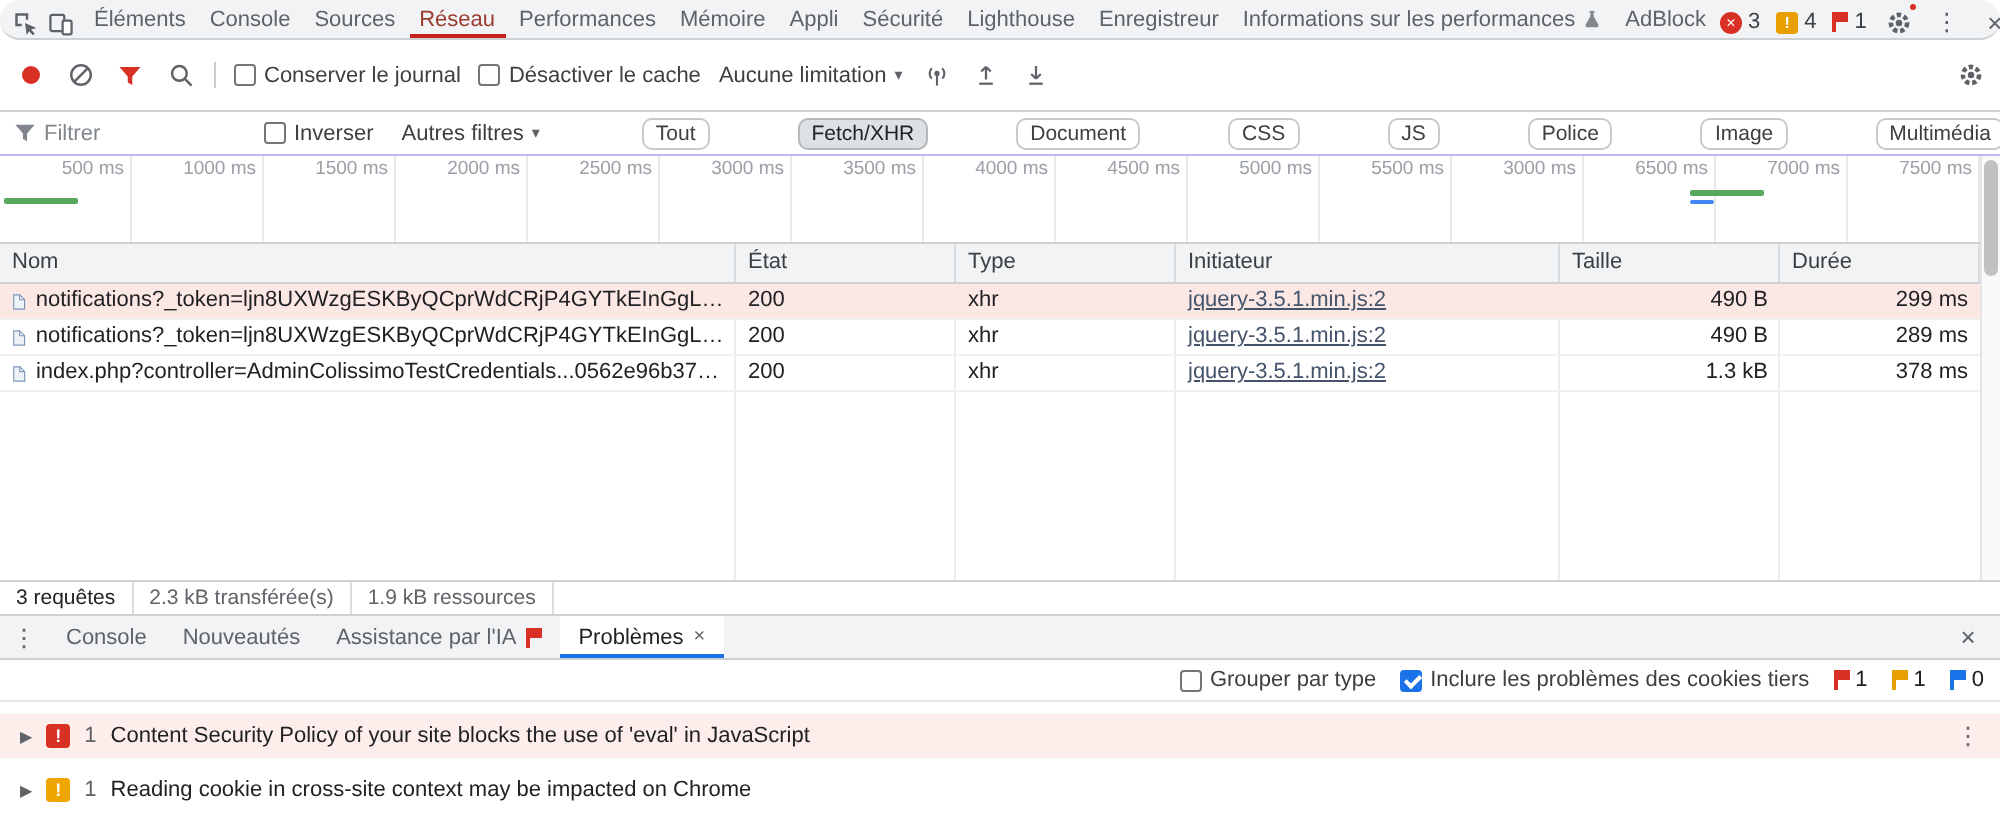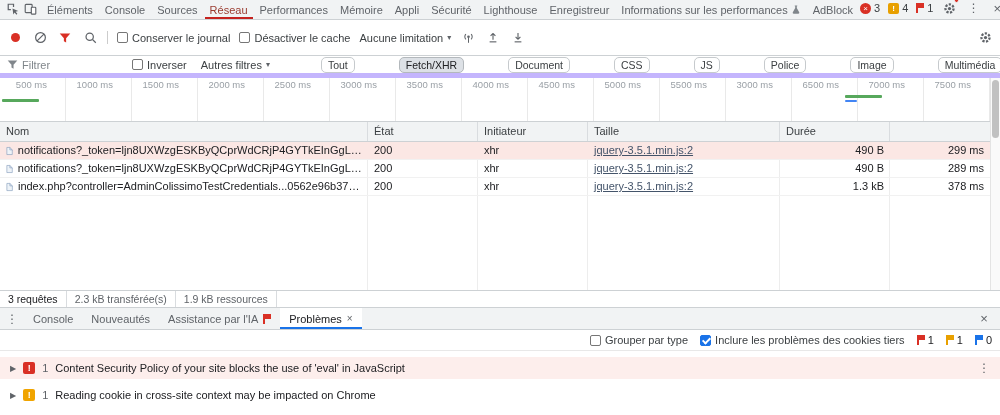--- a/index.html
+++ b/index.html
@@ -3,21 +3,21 @@
 <meta charset="utf-8">
 <style>
   * { box-sizing: border-box; margin: 0; padding: 0; }
   html,body { width:1000px; height:415px; overflow:hidden; }
   body { font-family:"Liberation Sans", sans-serif; font-size:11px; color:#202124; background:#fff; }
   .devtools { width:1000px; height:415px; display:flex; flex-direction:column; background:#fff; }
   .vdiv { width:1px; height:13px; background:#ccc; }
   .icon-btn { display:flex; align-items:center; justify-content:center; min-width:16px; height:16px; color:#5f6368; cursor:pointer; }
 
   
-  .tabbar { height:20px; background:#f1f3f4; border-bottom:1px solid #cdd1d4; display:flex; align-items:flex-start; gap:2px; padding-left:4px; flex:none; }
+  .tabbar { height:20px; background:#f1f3f4; border-bottom:1px solid #cdd1d4; display:flex; align-items:flex-end; gap:2px; padding-left:4px; flex:none;border-radius:10px; }
   .tab { padding:0 5px; height:100%; display:flex; align-items:center; gap:3px; color:#5f6368; white-space:nowrap; cursor:pointer; }
   .tab.active { color:#9a3b2f; box-shadow: inset 0 -2px 0 #c5221f; background:#f1f3f4; }
   .tab-right { margin-left:auto; display:flex; align-items:center; gap:8px; padding-right:6px; }
   .badge { display:flex; align-items:center; gap:3px; color:#3c4043; cursor:pointer; }
   .circ-x { width:11px; height:11px; border-radius:50%; background:#d93025; color:#fff; font-size:8px; line-height:11px; text-align:center; display:inline-block; }
   .sq-warn { width:11px; height:11px; border-radius:2px; background:#e8a000; color:#fff; font-size:8px; line-height:11px; text-align:center; display:inline-block; font-weight:bold; }
   .flag { display:inline-block; width:8px; height:10px; position:relative; }
   .flag::before { content:""; position:absolute; left:0; top:0; width:2px; height:10px; background:currentColor; }
   .flag::after { content:""; position:absolute; left:2px; top:0; width:6px; height:5px; background:currentColor; }
   .flag.red { color:#d93025; } .flag.yellow { color:#e8a000; } .flag.blue { color:#1a73e8; }
@@ -31,34 +31,34 @@
   .rec-dot { width:9px; height:9px; border-radius:50%; background:#d93025; display:inline-block; }
   .cb-group { display:flex; align-items:center; gap:4px; color:#3c4043; white-space:nowrap; cursor:pointer; }
   .cb { width:11px; height:11px; border:1px solid #767676; border-radius:2px; background:#fff; display:inline-block; flex:none; }
   .cb.checked { background:#1a73e8; border-color:#1a73e8; position:relative; }
   .cb.checked::after { content:""; position:absolute; left:3px; top:0.5px; width:3px; height:6px; border:solid #fff; border-width:0 2px 2px 0; transform:rotate(45deg); }
   .select { display:flex; align-items:center; gap:4px; color:#3c4043; cursor:pointer; white-space:nowrap; }
   .caret { font-size:8px; color:#5f6368; }
   .tb-right { margin-left:auto; display:flex; align-items:center; }
 
   
-  .filter-row { height:22px; background:#fff; border-bottom:5px solid #c4b5fd; display:flex; align-items:center; gap:7px; padding:0 7px; flex:none; }
+  .filter-row { height:22px; background:#fff; border-bottom:1px solid #c4b5fd; display:flex; align-items:center; gap:7px; padding:0 7px; flex:none; }
   .filter-box { display:flex; align-items:center; gap:4px; width:118px; flex:none; }
   .filter-box input { border:none; outline:none; width:96px; font-family:"Liberation Sans", sans-serif; font-size:11px; color:#3c4043; background:transparent; }
   .filter-box input::placeholder { color:#80868b; }
   .pill { border:1px solid #c6cacd; border-radius:5px; padding:1px 6px; color:#3c4043; background:#fff; white-space:nowrap; cursor:pointer; font-size:10.5px;margin-left:37px; }
   .pill.active { background:#dde1e6; border-color:#b3b8bc; color:#202124; }
 
   
   .net-area { position:relative; flex:none; }
   .timeline { height:44px; border-bottom:1px solid #cdd1d4; position:relative; background:#fff; }
   .tl-grid { position:absolute; left:0; top:0; bottom:0; width:990px;
     background:repeating-linear-gradient(to right, transparent 0, transparent 65px, #e9e9e9 65px, #e9e9e9 66px); }
   .ticks { position:relative; display:flex; width:990px; height:14px; }
-  .tick { width:66px; flex:none; text-align:right; padding-right:19px; font-size:9.5px; color:#9aa0a6; line-height:14px; }
+  .tick { width:66px; flex:none; text-align:right; padding-right:4px; font-size:9.5px; color:#9aa0a6; line-height:14px; }
   .wf-bar { position:absolute; height:3px; border-radius:1px; }
   .wf-green-left { left:2px; top:21px; width:37px; background:#57a85c; }
   .wf-green-right { left:845px; top:17px; width:37px; background:#57a85c; }
   .wf-blue-right { left:845px; top:22px; width:12px; height:2px; background:#4285f4; }
 
   .net-grid { display:grid; grid-template-columns:368px 110px 110px 192px 110px 100px; width:990px; }
   .net-header { height:20px; background:#f1f3f4; border-bottom:1px solid #cdd1d4; }
   .net-header .cell { padding:0 6px; line-height:19px; border-right:1px solid #d9dcdf; color:#3c4043; white-space:nowrap; overflow:hidden; }
   .net-body { position:relative; height:148px; background-color:#fff;
     background-image:linear-gradient(#ededed,#ededed),linear-gradient(#ededed,#ededed),linear-gradient(#ededed,#ededed),linear-gradient(#ededed,#ededed),linear-gradient(#ededed,#ededed);
@@ -304,20 +304,21 @@
         <span class="tick">7500 ms</span>
       </div>
       <div class="wf-bar wf-green-left"></div>
       <div class="wf-bar wf-green-right"></div>
       <div class="wf-bar wf-blue-right"></div>
     </div>
 
     <div class="net-grid net-header">
       <div class="cell">Nom</div>
       <div class="cell">État</div>
+      <div class="cell">Type</div>
       <div class="cell">Initiateur</div>
       <div class="cell">Taille</div>
       <div class="cell">Durée</div>
     </div>
 
     <div class="net-body">
       <div class="net-grid net-row selected">
         <div class="cell name">
           <svg width="10" height="12" viewBox="0 0 12 14">
               <path d="M1.5 .8h5.2L11 5v8.2H1.5Z" fill="#eef3f8" stroke="#7c96b8" stroke-width="1"></path>

